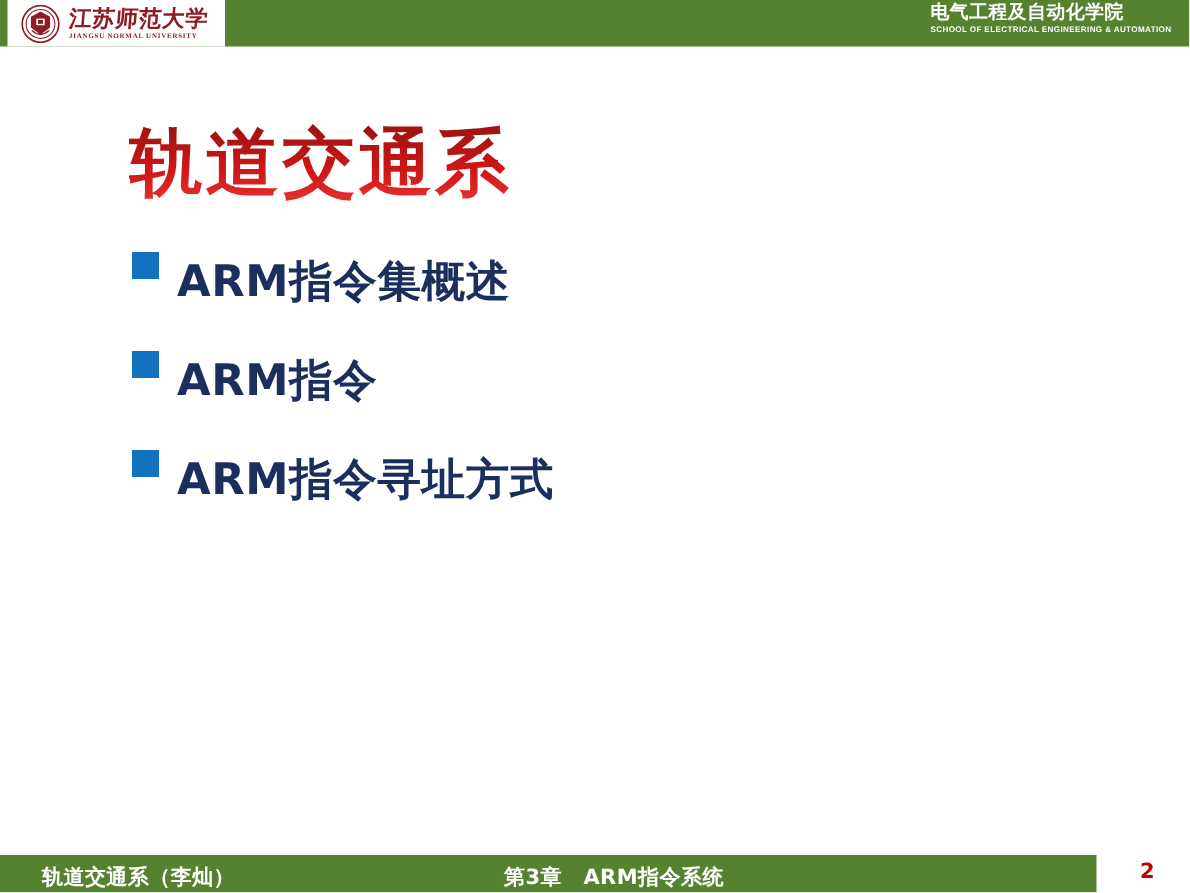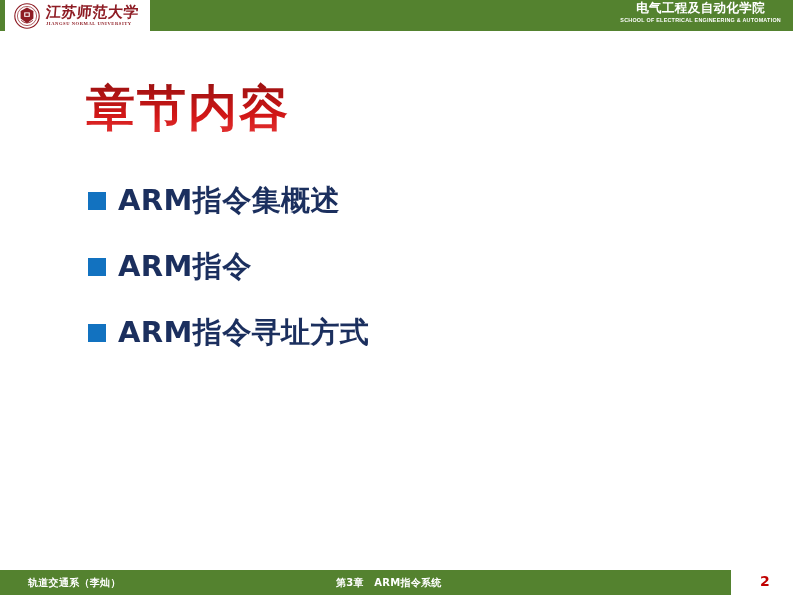--- a/index.html
+++ b/index.html
@@ -70,21 +70,20 @@
     color: #8e1c24;
     letter-spacing: 0.55px;
     white-space: nowrap;
     margin-top: 2px;
   }
 
   .header-right {
     position: absolute;
     right: 12px;
     top: 2px;
-    text-align: center;
     line-height: 1;
   }
   .header-right-cn {
     font-family: "DejaVu Sans", "Liberation Sans", sans-serif;
     font-size: 12.5px;
     font-weight: 700;
     color: #ffffff;
     letter-spacing: 0.4px;
     white-space: nowrap;
   }
@@ -117,21 +116,20 @@
   }
 
   .bullet-list {
     position: absolute;
     left: 88px;
     top: 168px;
     width: 640px;
   }
   .bullet-item {
     display: flex;
-    align-items: center;
     height: 66px;
   }
   .bullet-marker {
     width: 18px;
     height: 18px;
     flex: 0 0 18px;
     background: #1272c0;
     margin-right: 12px;
   }
   .bullet-text {
@@ -150,32 +148,32 @@
     top: 570px;
     width: 731px;
     height: 25px;
     background: #54822f;
   }
   .footer-left {
     position: absolute;
     left: 28px;
     top: 576px;
     font-family: "DejaVu Sans", "Liberation Sans", sans-serif;
-    font-size: 10px;
+    font-size: 14px;
     font-weight: 700;
     color: #ffffff;
     letter-spacing: 0.3px;
     white-space: nowrap;
   }
   .footer-center {
     position: absolute;
     left: 336px;
     top: 576px;
     font-family: "DejaVu Sans", "Liberation Sans", sans-serif;
-    font-size: 10px;
+    font-size: 14px;
     font-weight: 700;
     color: #ffffff;
     letter-spacing: 0.3px;
     white-space: nowrap;
   }
   .page-number {
     position: absolute;
     left: 760px;
     top: 573px;
     font-family: "DejaVu Sans", "Liberation Sans", sans-serif;
@@ -207,21 +205,21 @@
       <span class="logo-cn">江苏师范大学</span>
       <span class="logo-en">JIANGSU NORMAL UNIVERSITY</span>
     </span>
   </div>
 
   <div class="header-right">
     <div class="header-right-cn">电气工程及自动化学院</div>
     <div class="header-right-en">SCHOOL OF ELECTRICAL ENGINEERING &amp; AUTOMATION</div>
   </div>
 
-  <div class="slide-title">章节内容</div>
+  <div class="slide-title">轨道交通系</div>
 
   <div class="bullet-list">
     <div class="bullet-item">
       <span class="bullet-marker"></span>
       <span class="bullet-text">ARM指令集概述</span>
     </div>
     <div class="bullet-item">
       <span class="bullet-marker"></span>
       <span class="bullet-text">ARM指令</span>
     </div>

